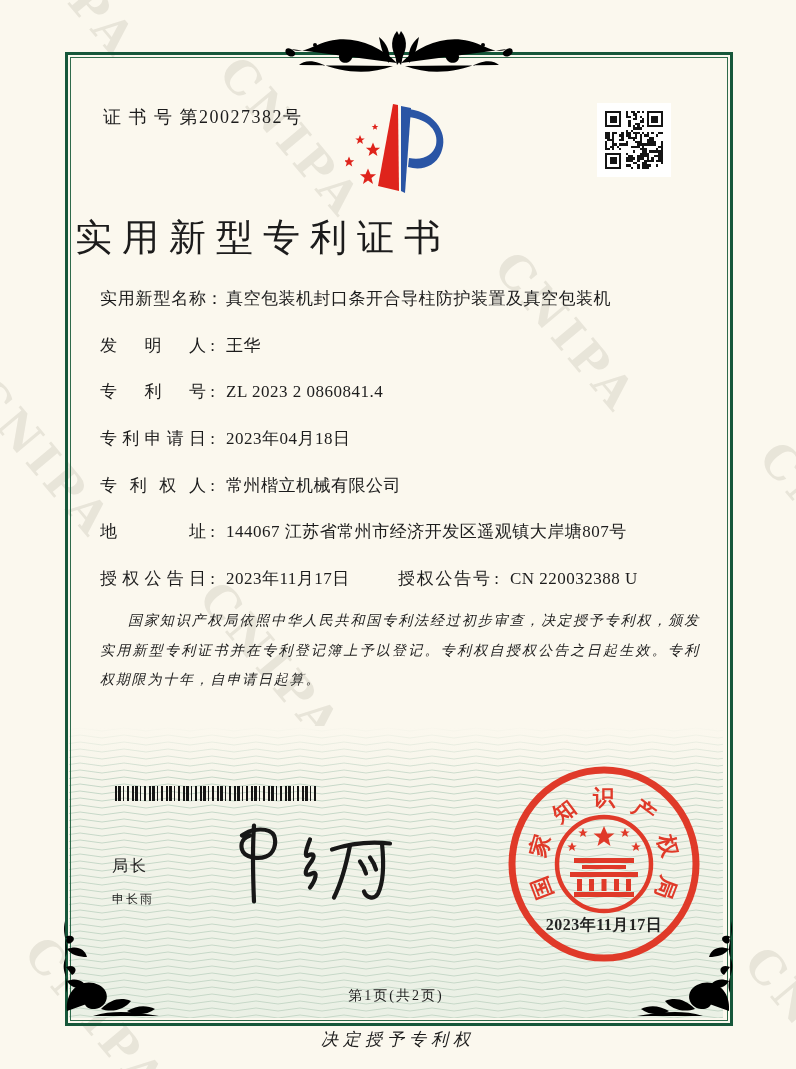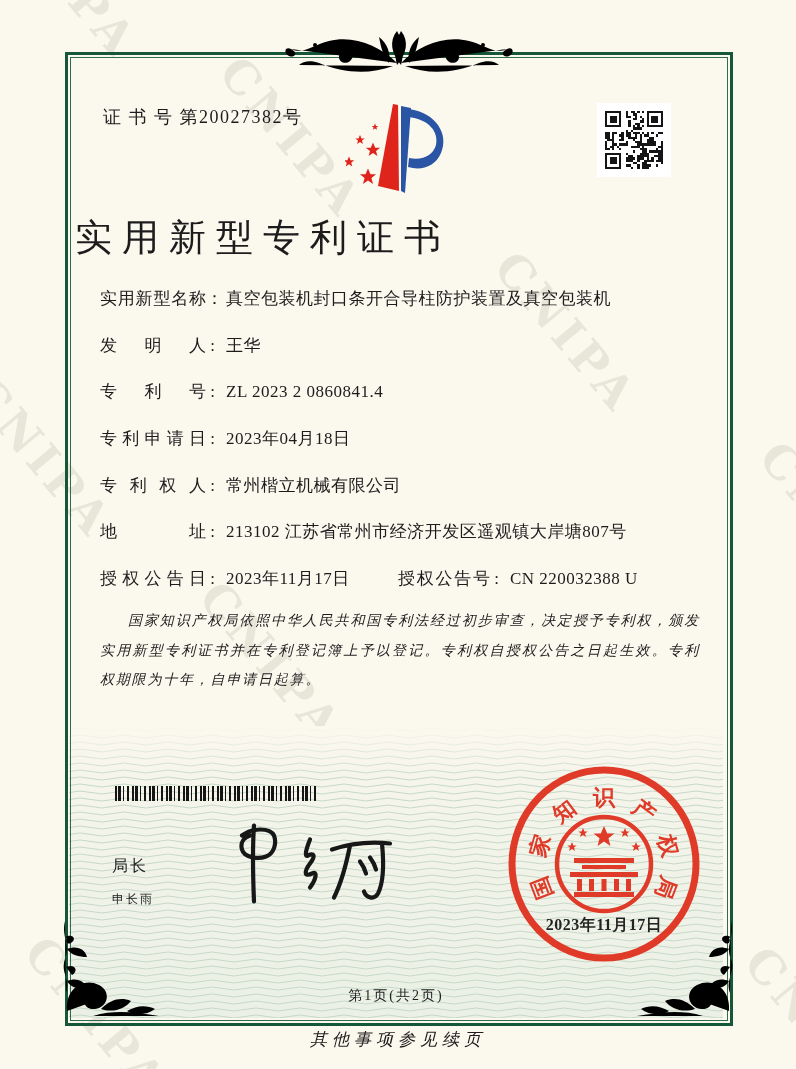--- a/index.html
+++ b/index.html
@@ -403,21 +403,21 @@
         <span>专</span>
         <span>利</span>
         <span>权</span>
         <span>人</span>
       </span><span class="colon">:</span><span class="fval">常州楷立机械有限公司</span>
   </div>
   <div class="frow" style="top:520px">
     <span class="jlabel">
         <span>地</span>
         <span>址</span>
-      </span><span class="colon">:</span><span class="fval">213102 江苏省常州市经济开发区遥观镇大岸塘807号</span>
+      </span><span class="colon">:</span><span class="fval">144067 江苏省常州市经济开发区遥观镇大岸塘807号</span>
   </div>
   <div class="frow" style="top:567px">
     <span class="jlabel">
         <span>授</span>
         <span>权</span>
         <span>公</span>
         <span>告</span>
         <span>日</span>
       </span><span class="colon">:</span><span class="fval">2023年11月17日</span>
     <span class="grant2">
@@ -477,15 +477,15 @@
           <text transform="rotate(0)" y="-59" text-anchor="middle" class="seal-char">识</text>
           <text transform="rotate(37)" y="-59" text-anchor="middle" class="seal-char">产</text>
           <text transform="rotate(74)" y="-59" text-anchor="middle" class="seal-char">权</text>
           <text transform="rotate(111)" y="-59" text-anchor="middle" class="seal-char">局</text>
         </g>
       <text class="seal-date" y="66" text-anchor="middle">2023年11月17日</text>
     </g>
   </svg>
 
   <div class="pagenum">第1页(共2页)</div>
-  <div class="contnote">其他事项参见续页</div>
+  <div class="contnote">决定授予专利权</div>
 
 </div>
 
 </body></html>

